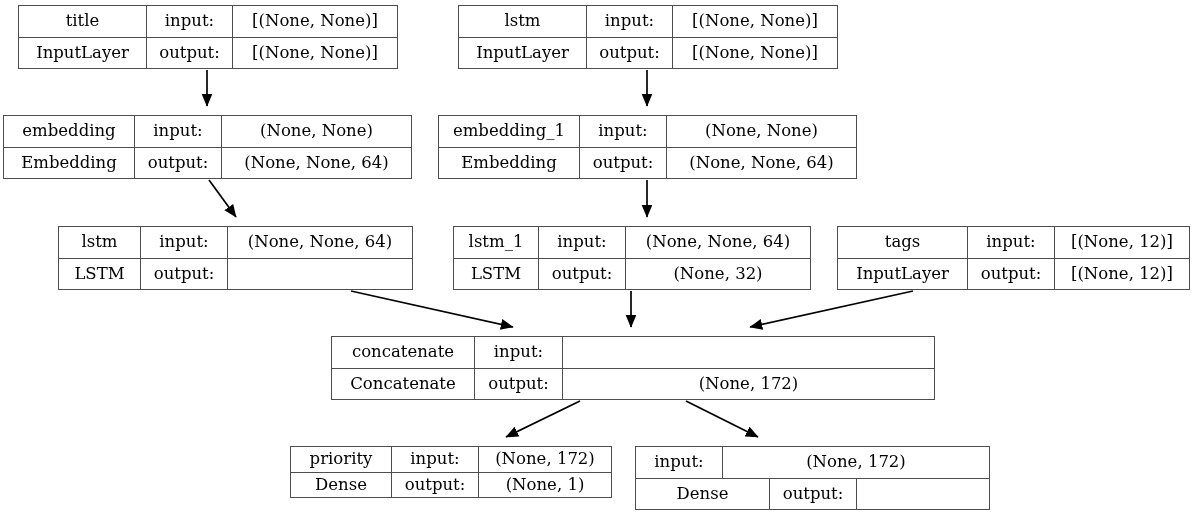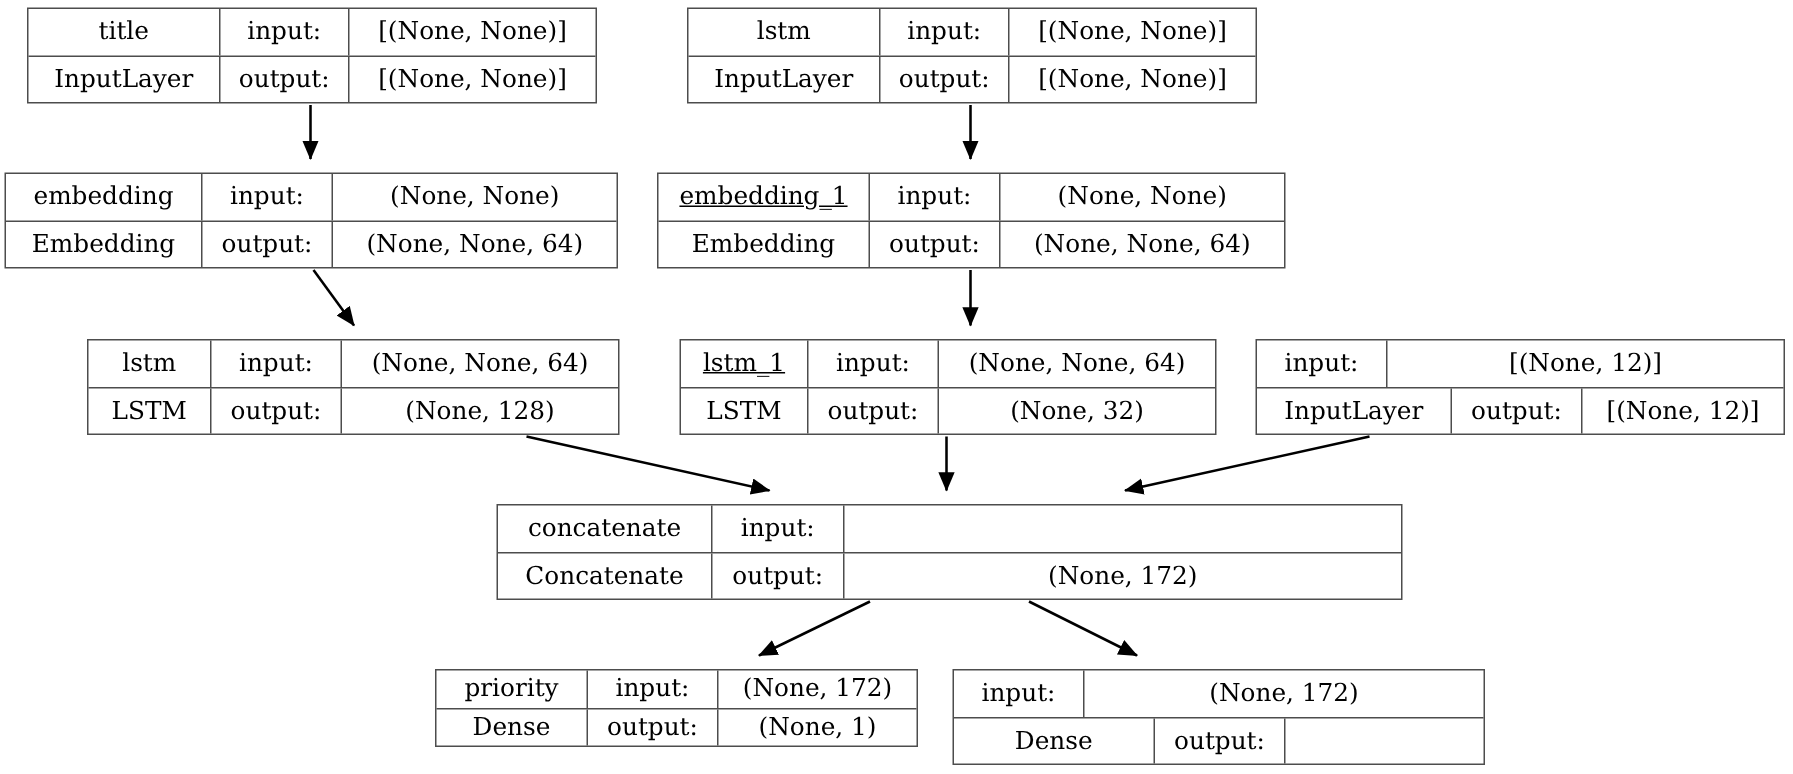--- a/index.html
+++ b/index.html
@@ -118,56 +118,56 @@
           <div class="cell c-val">(None, None)</div>
         </div>
         <div class="node-row bottom">
           <div class="cell c-name" style="width: 131px; flex: 0 0 131px;">Embedding</div>
           <div class="cell c-key" style="width: 87px; flex: 0 0 87px;">output:</div>
           <div class="cell c-val">(None, None, 64)</div>
         </div>
       </div>
       <div class="node" style="left: 438px; top: 115px; width: 419px; height: 64px; border-color: rgb(77, 77, 77);">
         <div class="node-row top">
-          <div class="cell c-name" style="width: 141px; flex: 0 0 141px; text-decoration: underline;">embedding_1</div>
+          <div class="cell c-name" style="width: 141px; flex: 0 0 141px;">embedding_1</div>
           <div class="cell c-key" style="width: 87px; flex: 0 0 87px;">input:</div>
           <div class="cell c-val">(None, None)</div>
         </div>
         <div class="node-row bottom">
           <div class="cell c-name" style="width: 141px; flex: 0 0 141px;">Embedding</div>
           <div class="cell c-key" style="width: 87px; flex: 0 0 87px;">output:</div>
           <div class="cell c-val">(None, None, 64)</div>
         </div>
       </div>
       <div class="node" style="left: 58px; top: 226px; width: 355px; height: 64px; border-color: rgb(77, 77, 77);">
         <div class="node-row top">
           <div class="cell c-name" style="width: 82px; flex: 0 0 82px;">lstm</div>
           <div class="cell c-key" style="width: 87px; flex: 0 0 87px;">input:</div>
           <div class="cell c-val">(None, None, 64)</div>
         </div>
         <div class="node-row bottom">
           <div class="cell c-name" style="width: 82px; flex: 0 0 82px;">LSTM</div>
           <div class="cell c-key" style="width: 87px; flex: 0 0 87px;">output:</div>
-          <div class="cell c-val">(None, 128)</div>
         </div>
       </div>
       <div class="node" style="left: 453px; top: 226px; width: 358px; height: 64px; border-color: rgb(77, 77, 77);">
         <div class="node-row top">
-          <div class="cell c-name" style="width: 85px; flex: 0 0 85px; text-decoration: underline;">lstm_1</div>
+          <div class="cell c-name" style="width: 85px; flex: 0 0 85px;">lstm_1</div>
           <div class="cell c-key" style="width: 87px; flex: 0 0 87px;">input:</div>
           <div class="cell c-val">(None, None, 64)</div>
         </div>
         <div class="node-row bottom">
           <div class="cell c-name" style="width: 85px; flex: 0 0 85px;">LSTM</div>
           <div class="cell c-key" style="width: 87px; flex: 0 0 87px;">output:</div>
           <div class="cell c-val">(None, 32)</div>
         </div>
       </div>
       <div class="node" style="left: 837px; top: 226px; width: 353px; height: 64px; border-color: rgb(77, 77, 77);">
         <div class="node-row top">
+          <div class="cell c-name" style="width: 130px; flex: 0 0 130px;">tags</div>
           <div class="cell c-key" style="width: 87px; flex: 0 0 87px;">input:</div>
           <div class="cell c-val">[(None, 12)]</div>
         </div>
         <div class="node-row bottom">
           <div class="cell c-name" style="width: 130px; flex: 0 0 130px;">InputLayer</div>
           <div class="cell c-key" style="width: 87px; flex: 0 0 87px;">output:</div>
           <div class="cell c-val">[(None, 12)]</div>
         </div>
       </div>
       <div class="node" style="left: 331px; top: 336px; width: 604px; height: 64px; border-color: rgb(77, 77, 77);">

